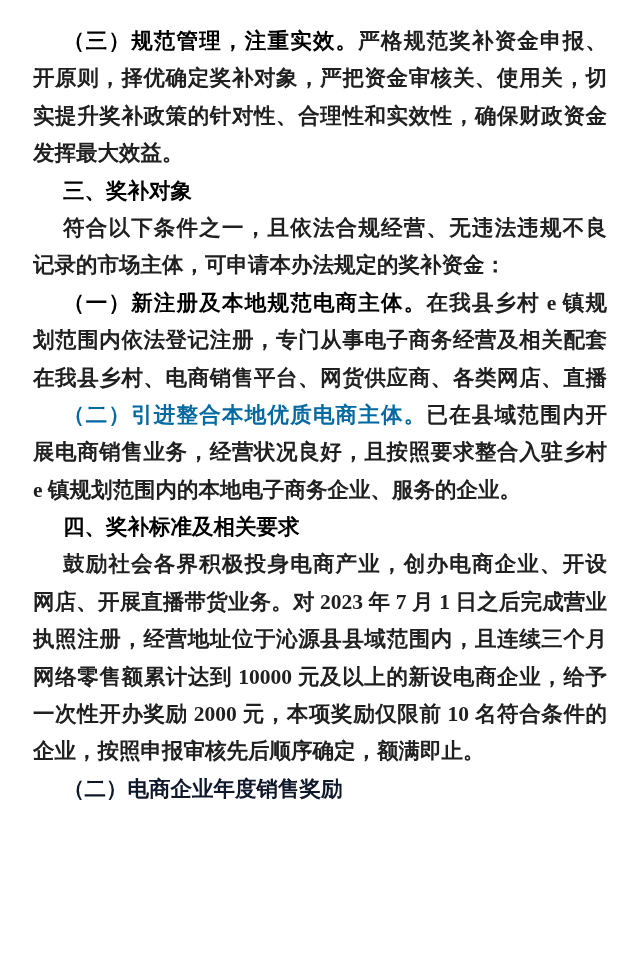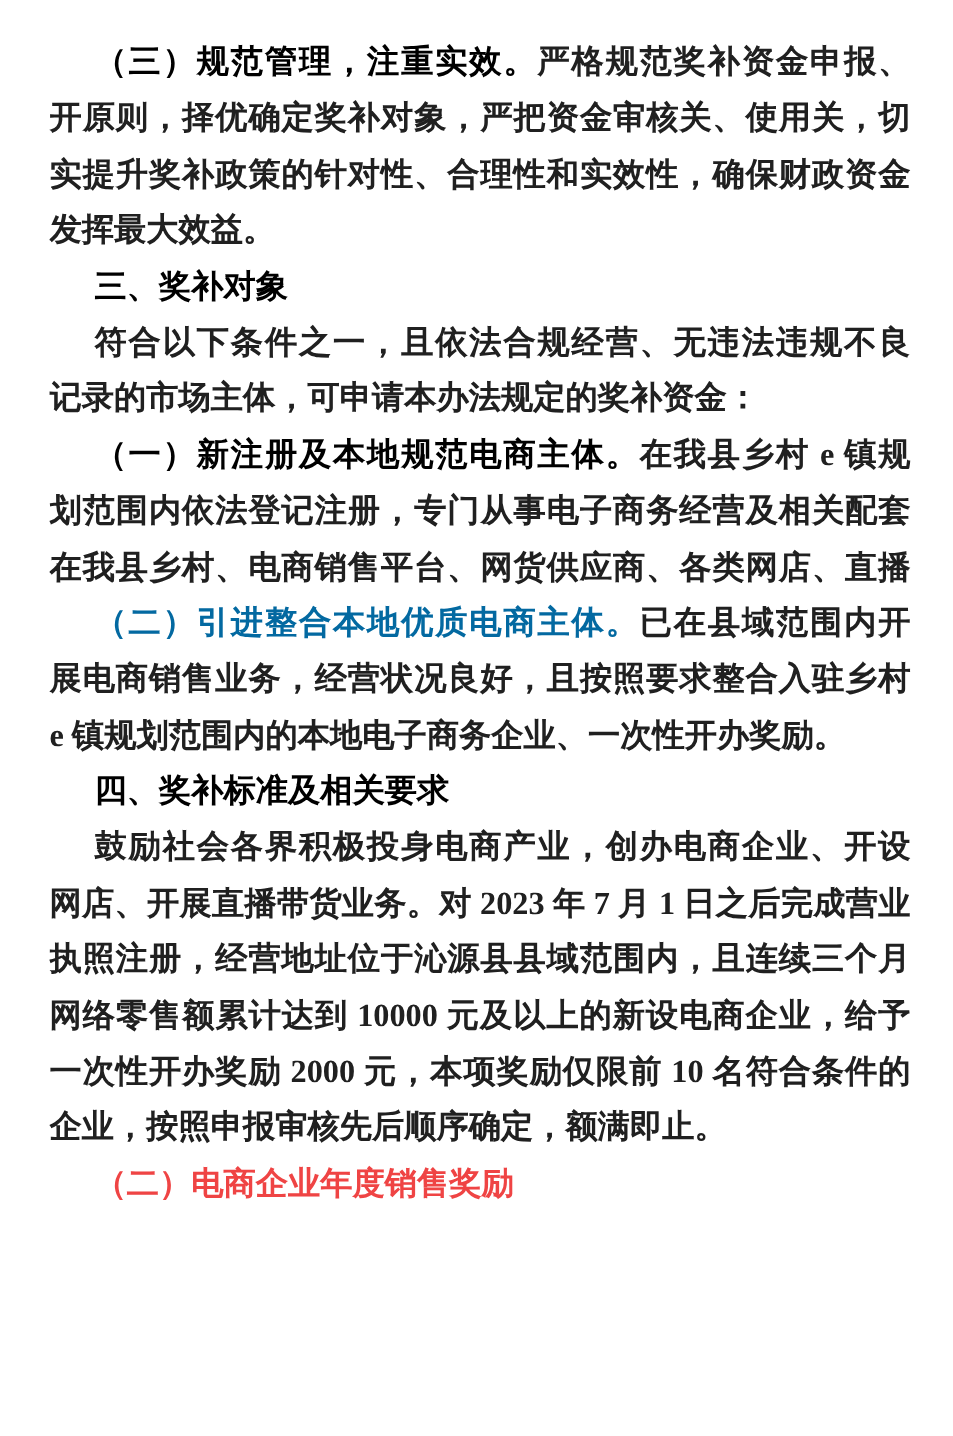--- a/index.html
+++ b/index.html
@@ -54,23 +54,23 @@
       <div class="line fill"><span class="run">实提升奖补政策的针对性、合理性和实效性，确保财政资金</span></div>
       <div class="line"><span class="run">发挥最大效益。</span></div>
       <div class="line indent"><span class="run bold" style="color: rgb(0, 0, 0);">三、奖补对象</span></div>
       <div class="line fill indent"><span class="run">符合以下条件之一，且依法合规经营、无违法违规不良</span></div>
       <div class="line"><span class="run">记录的市场主体，可申请本办法规定的奖补资金：</span></div>
       <div class="line fill indent"><span class="run bold" style="color: rgb(0, 0, 0);">（一）新注册及本地规范电商主体。</span><span class="run">在我县乡村 e 镇规</span></div>
       <div class="line fill"><span class="run">划范围内依法登记注册，专门从事电子商务经营及相关配套</span></div>
       <div class="line fill"><span class="run">在我县乡村、电商销售平台、网货供应商、各类网店、直播</span></div>
       <div class="line fill indent"><span class="run bold" style="color: #0369a1;">（二）引进整合本地优质电商主体。</span><span class="run">已在县域范围内开</span></div>
       <div class="line fill"><span class="run">展电商销售业务，经营状况良好，且按照要求整合入驻乡村</span></div>
-      <div class="line"><span class="run">e 镇规划范围内的本地电子商务企业、一次性开办奖励。</span></div>
+      <div class="line"><span class="run">e 镇规划范围内的本地电子商务企业、服务的企业。</span></div>
       <div class="line indent"><span class="run bold" style="color: rgb(0, 0, 0);">四、奖补标准及相关要求</span></div>
       <div class="line fill indent"><span class="run">鼓励社会各界积极投身电商产业，创办电商企业、开设</span></div>
       <div class="line fill"><span class="run">网店、开展直播带货业务。对 2023 年 7 月 1 日之后完成营业</span></div>
       <div class="line fill"><span class="run">执照注册，经营地址位于沁源县县域范围内，且连续三个月</span></div>
       <div class="line fill"><span class="run">网络零售额累计达到 10000 元及以上的新设电商企业，给予</span></div>
       <div class="line fill"><span class="run">一次性开办奖励 2000 元，本项奖励仅限前 10 名符合条件的</span></div>
       <div class="line"><span class="run">企业，按照申报审核先后顺序确定，额满即止。</span></div>
-      <div class="line indent"><span class="run bold" style="color: #ef4444;">（二）电商企业年度销售奖励</span></div>
+      <div class="line indent"><span class="run bold" style="color: #0f172a;">（二）电商企业年度销售奖励</span></div>
     </main>
 </div>
 
 </body></html>

